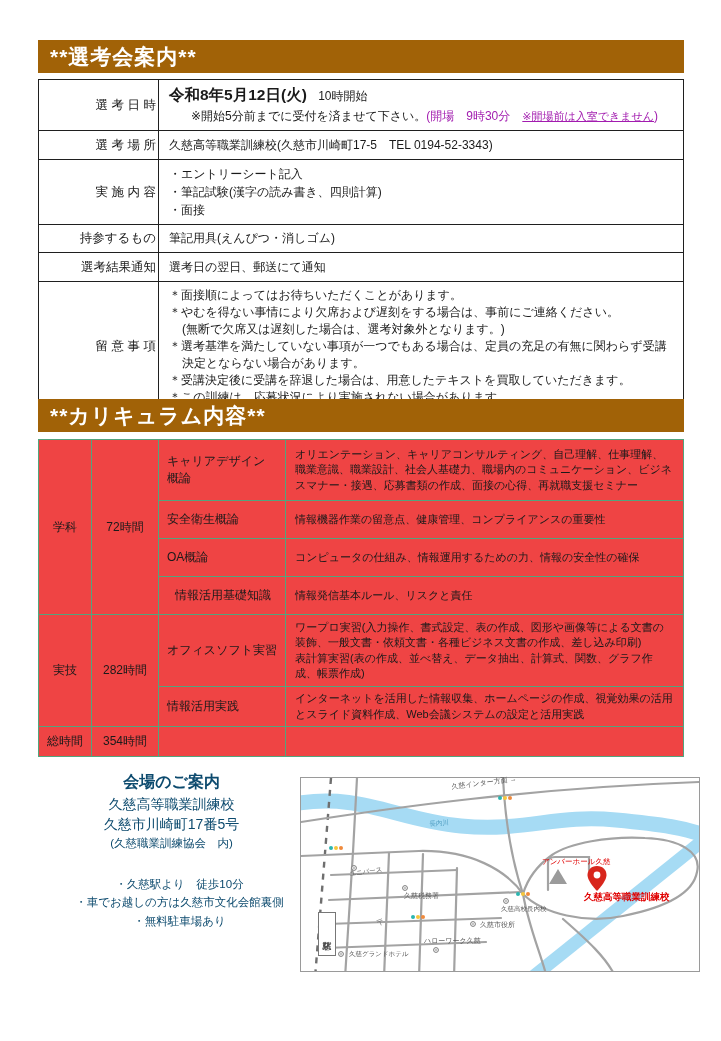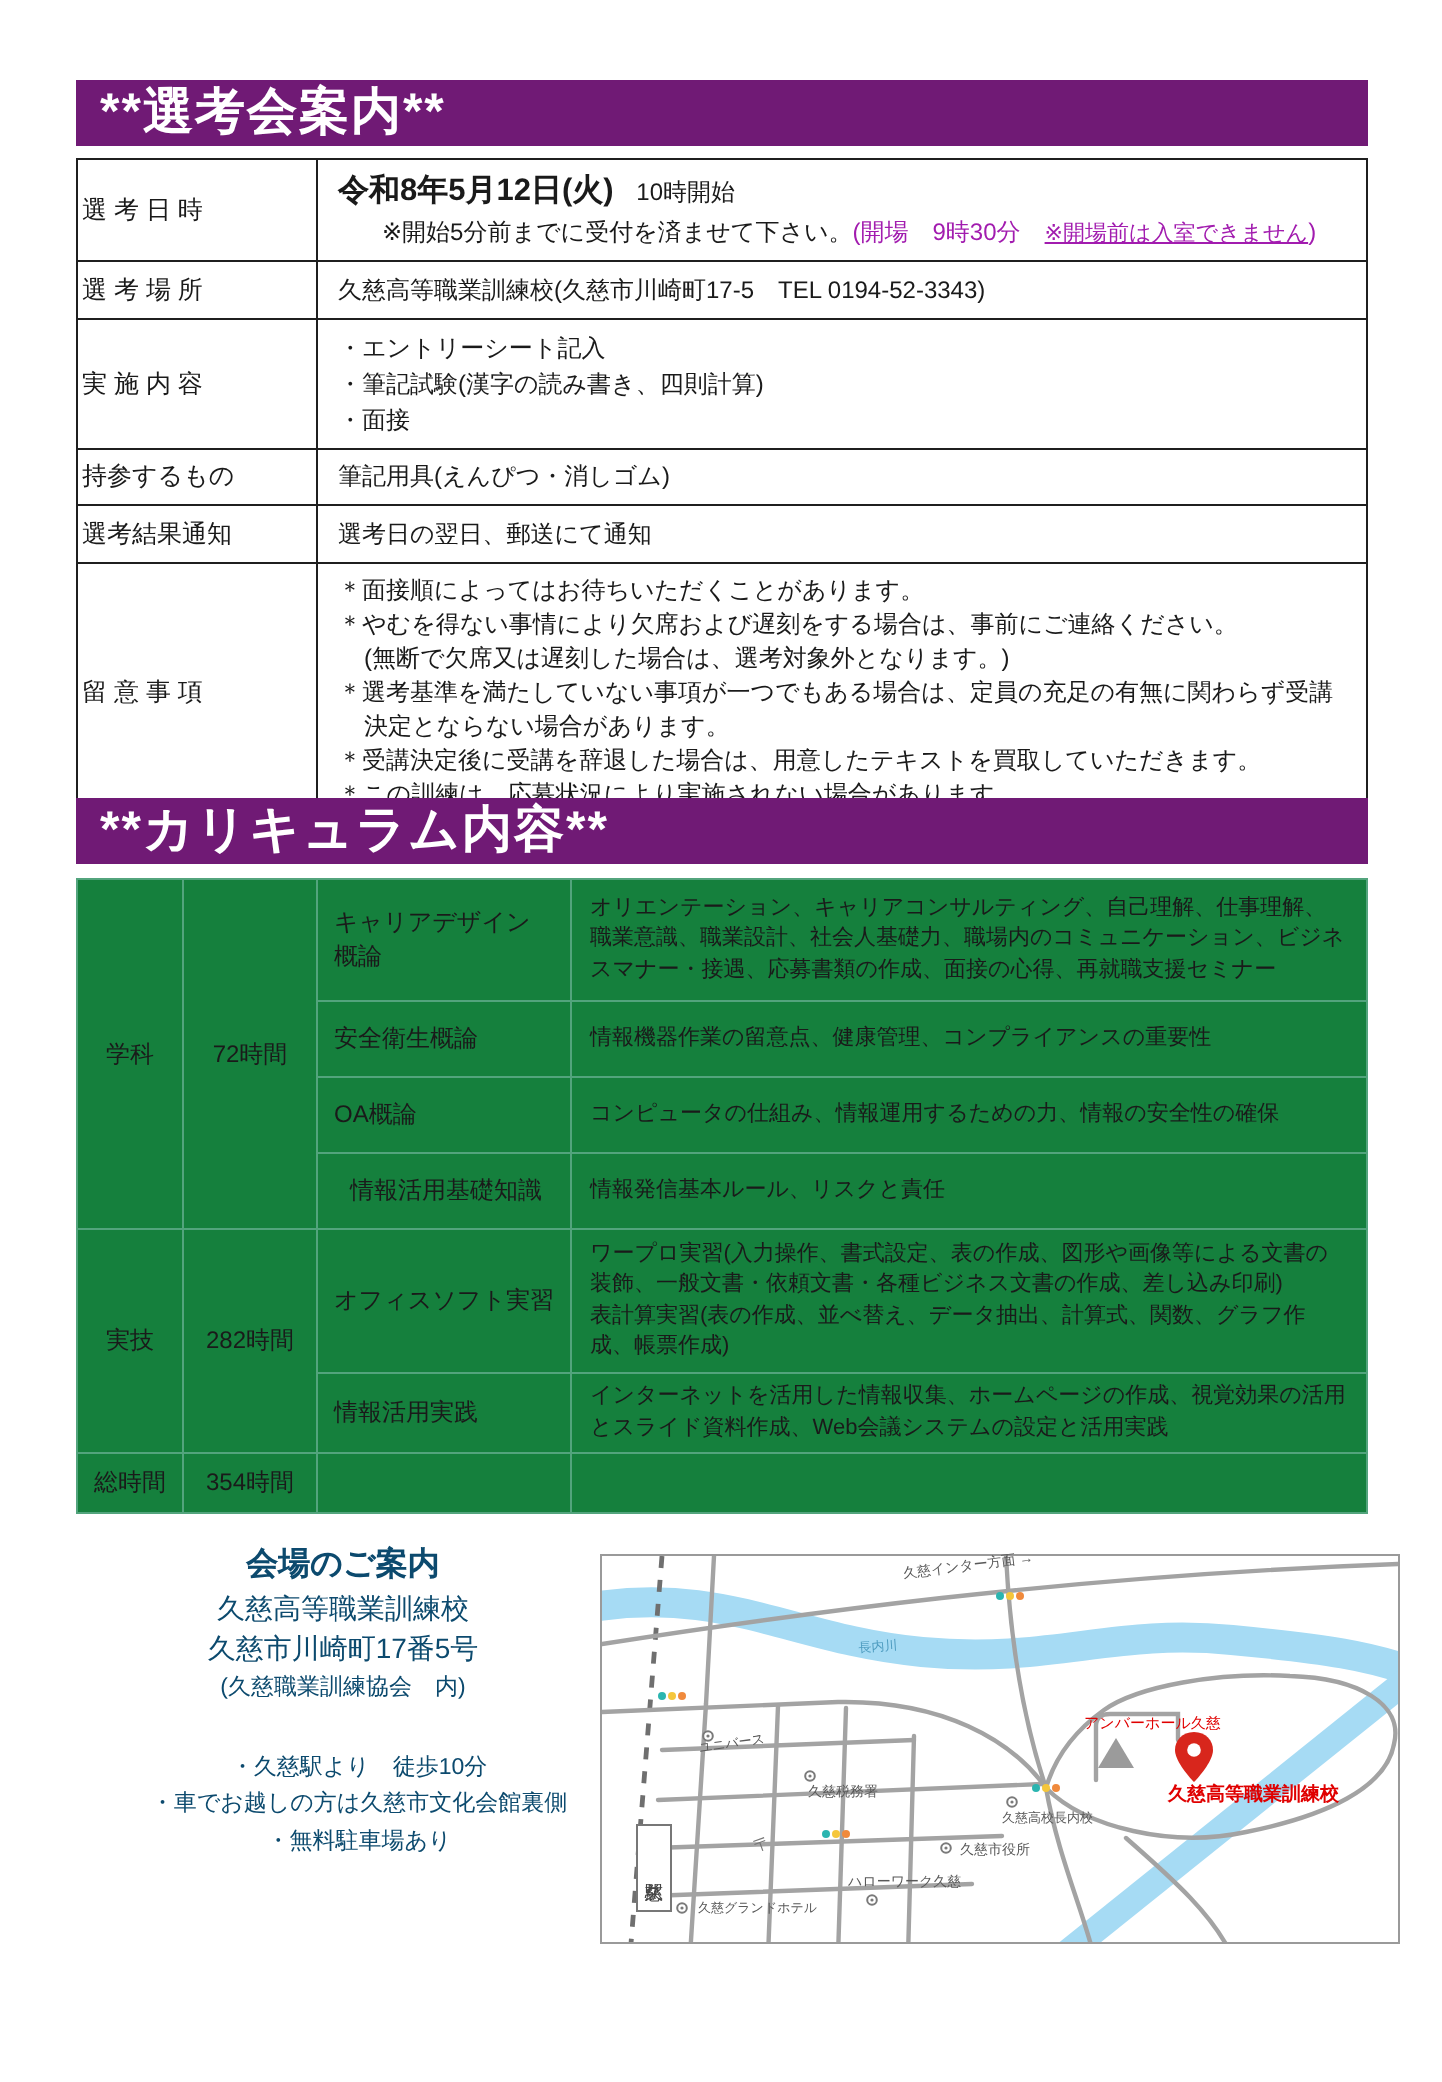--- a/index.html
+++ b/index.html
@@ -1,40 +1,40 @@
 <!DOCTYPE html>
 <html><head>
 <meta charset="utf-8">
 <style>
   html,body{margin:0;padding:0;background:#ffffff;}
   body{width:721px;height:1041px;position:relative;font-family:"Liberation Sans","DejaVu Sans",sans-serif;color:#1a1a1a;}
   .page{position:absolute;inset:0;background:#fff;overflow:hidden;}
 
   
-  .bar{position:absolute;left:38px;width:646px;height:33px;background:#701a75;color:#fff;
-       font-size:25px;font-weight:bold;line-height:33px;padding-left:12px;box-sizing:border-box;letter-spacing:1px;}
+  .bar{position:absolute;left:38px;width:646px;height:33px;background:#a16207;color:#fff;
+       font-size:21px;font-weight:bold;line-height:33px;padding-left:12px;box-sizing:border-box;letter-spacing:1px;}
 
   
   table{border-collapse:collapse;}
   #t1{position:absolute;left:38px;top:79px;width:646px;table-layout:fixed;}
   #t1 td{border:1.6px solid #1f1f1f;vertical-align:middle;font-size:12px;box-sizing:border-box;}
-  #t1 td.lab{width:120px;text-align:left;padding:4px 2px;font-size:12.5px;}
+  #t1 td.lab{width:120px;text-align:right;padding:4px 2px;font-size:12.5px;}
   #t1 td.con{padding:5px 10px;}
   .dateline .date{font-weight:bold;font-size:15.5px;}
   .dateline .time{font-size:12px;margin-left:8px;}
   .receipt{padding-left:22px;margin-top:2px;}
   .red{color:#a21caf;}
   .u{text-decoration:underline;font-size:11px;}
   .line{line-height:1.5;}
   .note-line{line-height:1.42;padding-left:13px;text-indent:-13px;}
   .note-cont{text-indent:0;}
 
   
   #t2{position:absolute;left:38px;top:439px;width:646px;table-layout:fixed;}
-  #t2 td{border:1.6px solid #53A47D;background:#15803d;vertical-align:middle;font-size:11px;box-sizing:border-box;}
+  #t2 td{border:1.6px solid #53A47D;background:#ef4444;vertical-align:middle;font-size:11px;box-sizing:border-box;}
   #t2 td.cat{width:53px;text-align:center;font-size:12px;}
   #t2 td.hrs{width:67px;text-align:center;font-size:12px;}
   #t2 td.sub{width:127px;padding:4px 8px;font-size:12px;}
   #t2 td.des{padding:4px 9px;line-height:1.38;}
 
   
   .venue{position:absolute;left:44px;top:772px;width:255px;color:#0c4a6e;text-align:center;}
   .venue .h{font-size:16px;font-weight:bold;margin-bottom:3px;}
   .venue .l1{font-size:14px;margin-bottom:2px;}
   .venue .l2{font-size:14px;margin-bottom:2px;}

